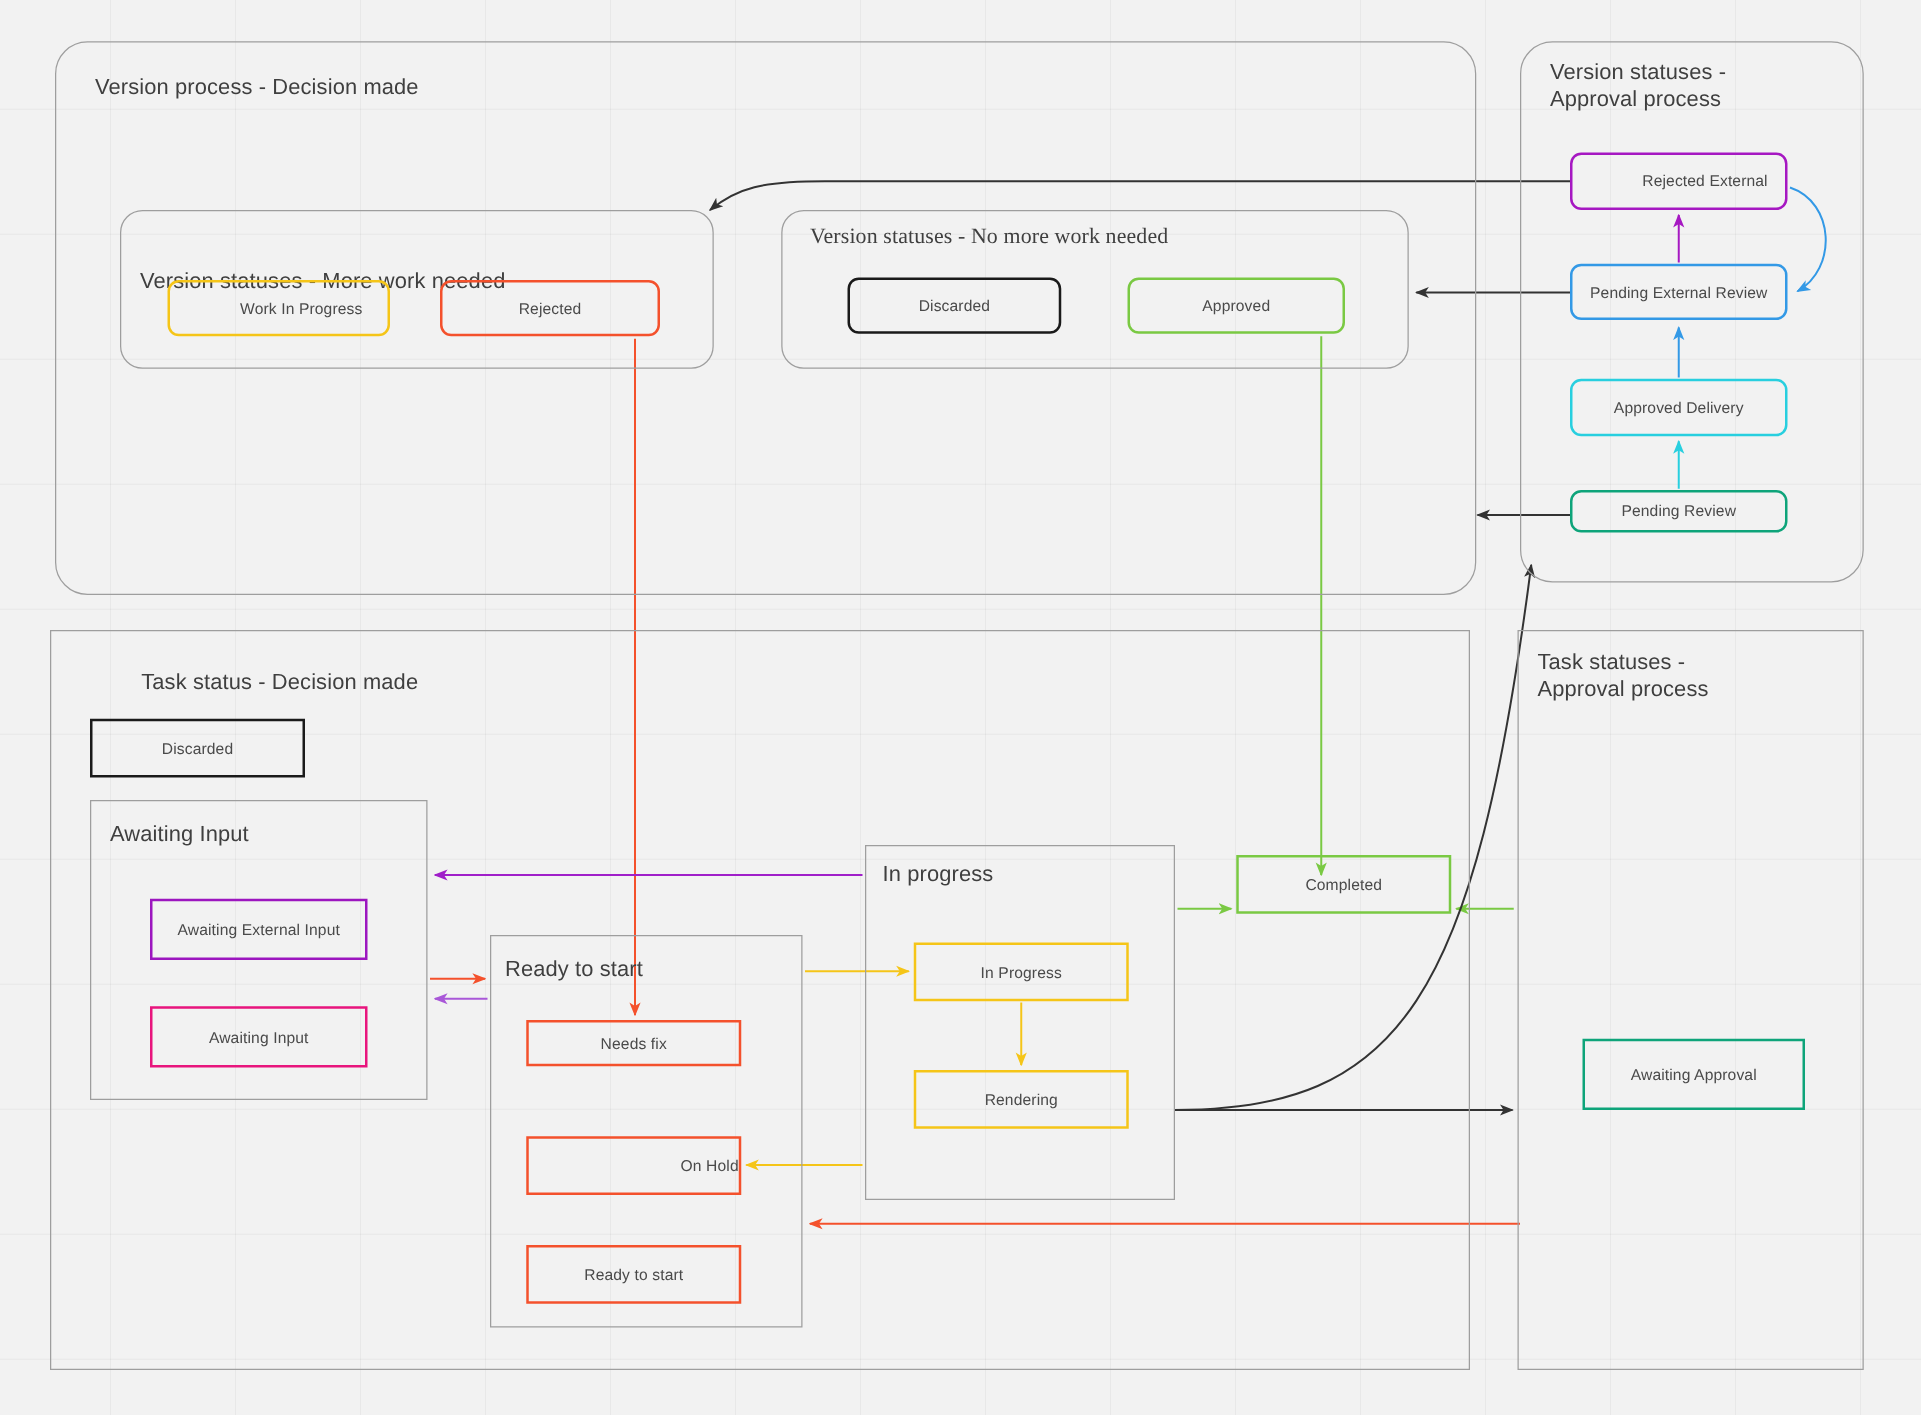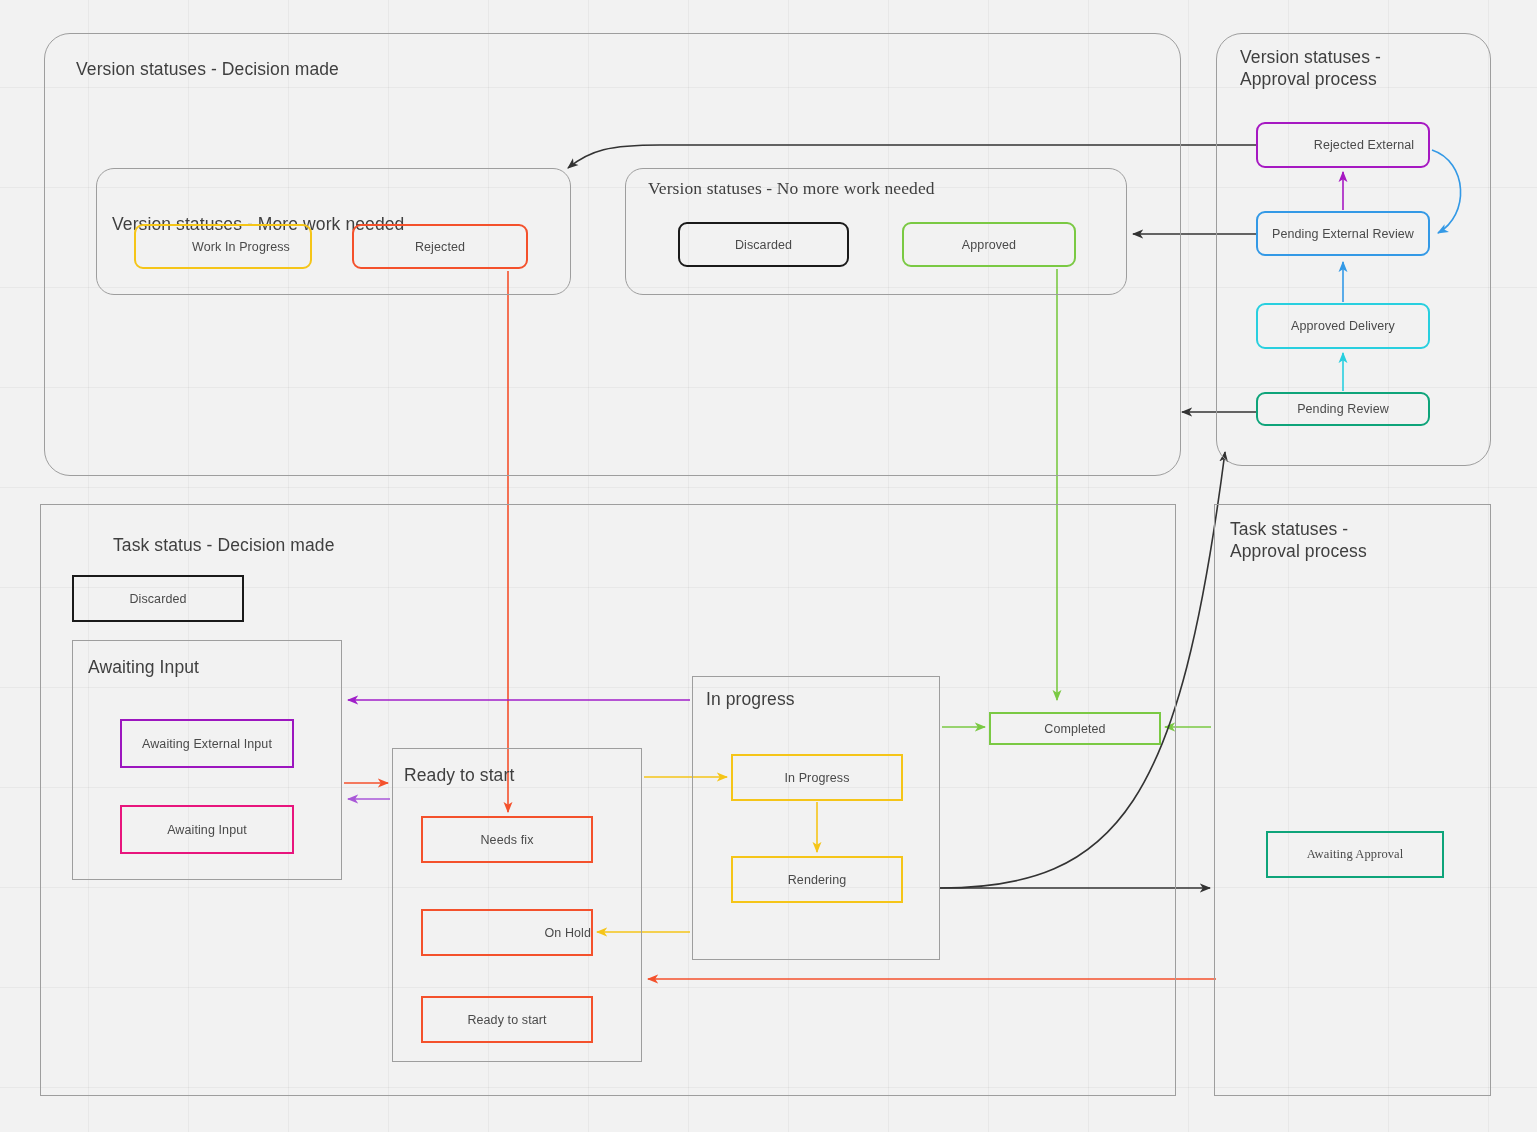--- a/index.html
+++ b/index.html
@@ -114,21 +114,21 @@
       <path d="M 690 932 L 597 932" fill="none" stroke="#f5c518" stroke-width="1.6" stroke-linecap="butt" marker-end="url(#ah-f5c518)"></path>
       <path d="M 942 727 L 985 727" fill="none" stroke="#7ac943" stroke-width="1.6" stroke-linecap="butt" marker-end="url(#ah-7ac943)"></path>
       <path d="M 1211 727 L 1165 727" fill="none" stroke="#7ac943" stroke-width="1.6" stroke-linecap="butt" marker-end="url(#ah-7ac943)"></path>
       <path d="M 940 888 L 1210 888" fill="none" stroke="#333333" stroke-width="1.6" stroke-linecap="butt" marker-end="url(#ah-333333)"></path>
       <path d="M 940 888 C 1120 888 1180 800 1225 452" fill="none" stroke="#333333" stroke-width="1.6" stroke-linecap="butt" marker-end="url(#ah-333333)"></path>
       <path d="M 1216 979 L 648 979" fill="none" stroke="#f4512c" stroke-width="1.6" stroke-linecap="butt" marker-end="url(#ah-f4512c)"></path>
     </svg>
 
   <div id="shapes">
       <div class="group round-lg" style="left: 44px; top: 33px; width: 1137px; height: 443px; border-color: rgb(158, 158, 158);"></div>
-      <div class="group-title" style="left: 76px; top: 58px;">Version statuses - Decision made</div>
+      <div class="group-title" style="left: 76px; top: 58px;">Version process - Decision made</div>
       <div class="group round-md" style="left: 96px; top: 168px; width: 475px; height: 127px; border-color: rgb(158, 158, 158);"></div>
       <div class="group-title" style="left: 112px; top: 177px; margin-top: 36px;">Version statuses - More work needed</div>
       <div class="group round-md" style="left: 625px; top: 168px; width: 502px; height: 127px; border-color: rgb(158, 158, 158);"></div>
       <div class="group-title" style="left: 648px; top: 177px; font-family: Liberation Serif, serif;">Version statuses - No more work needed</div>
       <div class="group round-lg" style="left: 1216px; top: 33px; width: 275px; height: 433px; border-color: rgb(158, 158, 158);"></div>
       <div class="group-title" style="left: 1240px; top: 46px;">Version statuses -
 Approval process</div>
       <div class="group square" style="left: 40px; top: 504px; width: 1136px; height: 592px; border-color: rgb(158, 158, 158);"></div>
       <div class="group-title" style="left: 70px; top: 534px; margin-left: 43px;">Task status - Decision made</div>
       <div class="group square" style="left: 72px; top: 640px; width: 270px; height: 240px; border-color: rgb(158, 158, 158);"></div>
@@ -166,36 +166,36 @@
       </div>
       <div class="node r0" style="left: 72px; top: 575px; width: 172px; height: 47px; border: 2.6px solid rgb(26, 26, 26);">
         <span>Discarded</span>
       </div>
       <div class="node r0" style="left: 120px; top: 719px; width: 174px; height: 49px; border: 2.6px solid rgb(156, 22, 191);">
         <span>Awaiting External Input</span>
       </div>
       <div class="node r0" style="left: 120px; top: 805px; width: 174px; height: 49px; border: 2.6px solid rgb(232, 21, 125);">
         <span>Awaiting Input</span>
       </div>
-      <div class="node r0" style="left: 421px; top: 816px; width: 172px; height: 47px; border: 2.4px solid rgb(244, 81, 44);">
+      <div class="node r0" style="left: 421px; top: 816px; width: 172px; height: 37px; border: 2.4px solid rgb(244, 81, 44);">
         <span>Needs fix</span>
       </div>
       <div class="node r0" style="left: 421px; top: 909px; width: 172px; height: 47px; border: 2.4px solid rgb(244, 81, 44); justify-content: flex-end;">
         <span>On Hold</span>
       </div>
       <div class="node r0" style="left: 421px; top: 996px; width: 172px; height: 47px; border: 2.4px solid rgb(244, 81, 44);">
         <span>Ready to start</span>
       </div>
       <div class="node r0" style="left: 731px; top: 754px; width: 172px; height: 47px; border: 2.4px solid rgb(245, 197, 24);">
         <span>In Progress</span>
       </div>
       <div class="node r0" style="left: 731px; top: 856px; width: 172px; height: 47px; border: 2.4px solid rgb(245, 197, 24);">
         <span>Rendering</span>
       </div>
-      <div class="node r0" style="left: 989px; top: 712px; width: 172px; height: 33px; border: 2.4px solid rgb(122, 201, 67); align-items: center;">
+      <div class="node r0" style="left: 989px; top: 684px; width: 172px; height: 47px; border: 2.4px solid rgb(122, 201, 67); align-items: center;">
         <span>Completed</span>
       </div>
-      <div class="node r0" style="left: 1266px; top: 831px; width: 178px; height: 47px; border: 2.4px solid rgb(14, 164, 122); font-family: Liberation Serif, serif;">
+      <div class="node r0" style="left: 1266px; top: 831px; width: 178px; height: 57px; border: 2.4px solid rgb(14, 164, 122);">
         <span>Awaiting Approval</span>
       </div>
     </div>
 
 </div>
 
 </body></html>

